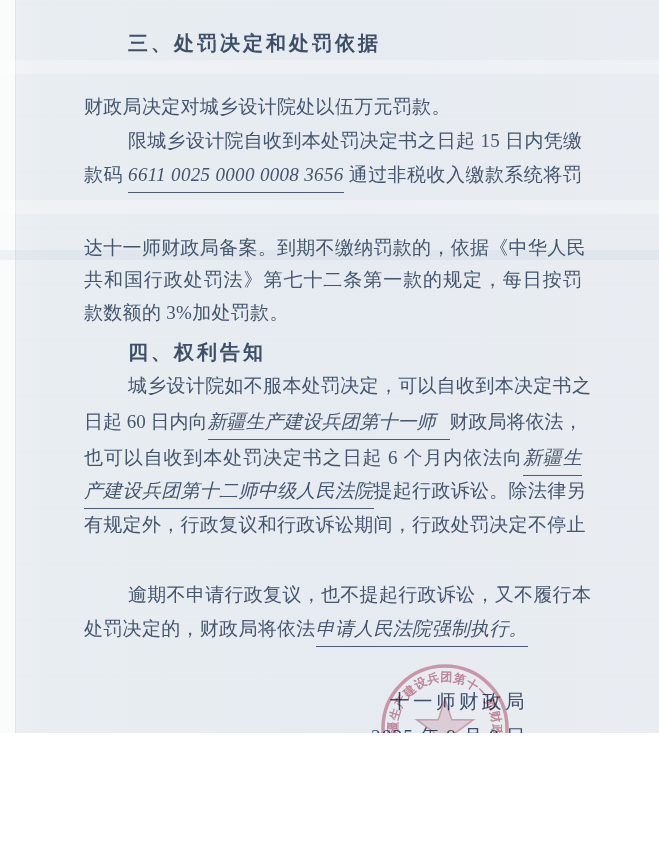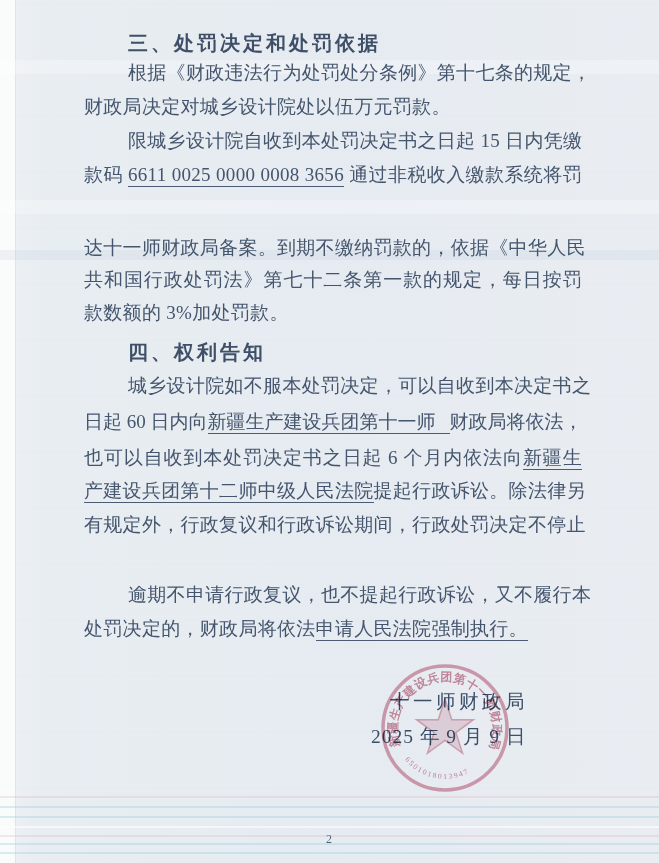--- a/index.html
+++ b/index.html
@@ -1,17 +1,17 @@
 <!DOCTYPE html>
 <html><head>
 <meta charset="utf-8">
 <style>
   html,body{margin:0;padding:0;background:#ffffff;}
   #page{
-    position:relative;width:659px;height:863px;overflow:hidden;
+    position:relative;width:659px;height:733px;overflow:hidden;
     background:
       repeating-linear-gradient(180deg, rgba(255,255,255,0.05) 0 1px, rgba(0,0,0,0) 1px 7px),
       linear-gradient(90deg,#eef1f5 0%, #e8edf2 6%, #e6ebf1 55%, #e9edf2 100%);
     font-family:"Liberation Serif","DejaVu Serif",serif;
     color:#44556d;
   }
   .edge-strip{position:absolute;left:0;top:0;width:15px;height:863px;background:#fafbfb;border-right:1px solid #dfe4ea;}
   .band{position:absolute;left:0;width:659px;pointer-events:none;}
   .band.light{background:rgba(255,255,255,0.28);}
   .band.dark{background:rgba(185,202,216,0.18);}
@@ -22,21 +22,21 @@
 
   .line{
     position:absolute;left:84px;width:498px;height:26px;
     font-size:19px;line-height:26px;letter-spacing:0.3px;
     white-space:nowrap;color:#44556d;
   }
   .fill{text-align:justify;text-align-last:justify;text-justify:inter-character;}
   .ind{text-indent:44px;}
   .heading{font-weight:bold;font-size:20px;letter-spacing:3px;color:#3e4f67;}
   .l12{letter-spacing:0;}
-  .u{border-bottom:1.6px solid #4a5b73;padding-bottom:1px;}
+  .u{border-bottom:1.6px solid #4a5b73;padding-bottom:7px;font-style:italic;}
   .u.pad{padding-right:14px;}
 
   .sig{
     position:absolute;font-size:19.5px;letter-spacing:2px;color:#3b4f6b;
     white-space:nowrap;z-index:2;
   }
   #sig-org{left:390px;top:688px;letter-spacing:3.5px;}
   #sig-date{left:371px;top:723px;letter-spacing:1px;}
 
   #seal{position:absolute;left:375px;top:658px;width:140px;height:140px;z-index:3;mix-blend-mode:multiply;opacity:0.9;}
@@ -58,21 +58,20 @@
   <div class="scanline pink" style="top:796px;"></div>
   <div class="scanline cyan" style="top:806px;"></div>
   <div class="scanline cyan" style="top:816px;"></div>
   <div class="scanline white" style="top:826px;"></div>
   <div class="scanline pink" style="top:835px;"></div>
   <div class="scanline cyan" style="top:843px;"></div>
   <div class="scanline cyan" style="top:852px;"></div>
 
   <div class="line heading ind" style="top:30px">三、处罚决定和处罚依据</div>
 
-  <div class="line ind fill" style="top:60px">根据《财政违法行为处罚处分条例》第十七条的规定，</div>
   <div class="line" style="top:94px">财政局决定对城乡设计院处以伍万元罚款。</div>
 
   <div class="line ind fill" style="top:128px">限城乡设计院自收到本处罚决定书之日起 15 日内凭缴</div>
   <div class="line fill" style="top:162px"><span>款码 </span><span class="u">6611 0025 0000 0008 3656</span><span> 通过非税收入缴款系统将罚</span></div>
   <div class="line fill" style="top:235px">达十一师财政局备案。到期不缴纳罚款的，依据《中华人民</div>
   <div class="line fill" style="top:267px">共和国行政处罚法》第七十二条第一款的规定，每日按罚</div>
   <div class="line" style="top:300px">款数额的 3%加处罚款。</div>
 
   <div class="line ind fill" style="top:373px">城乡设计院如不服本处罚决定，可以自收到本决定书之</div>
 

